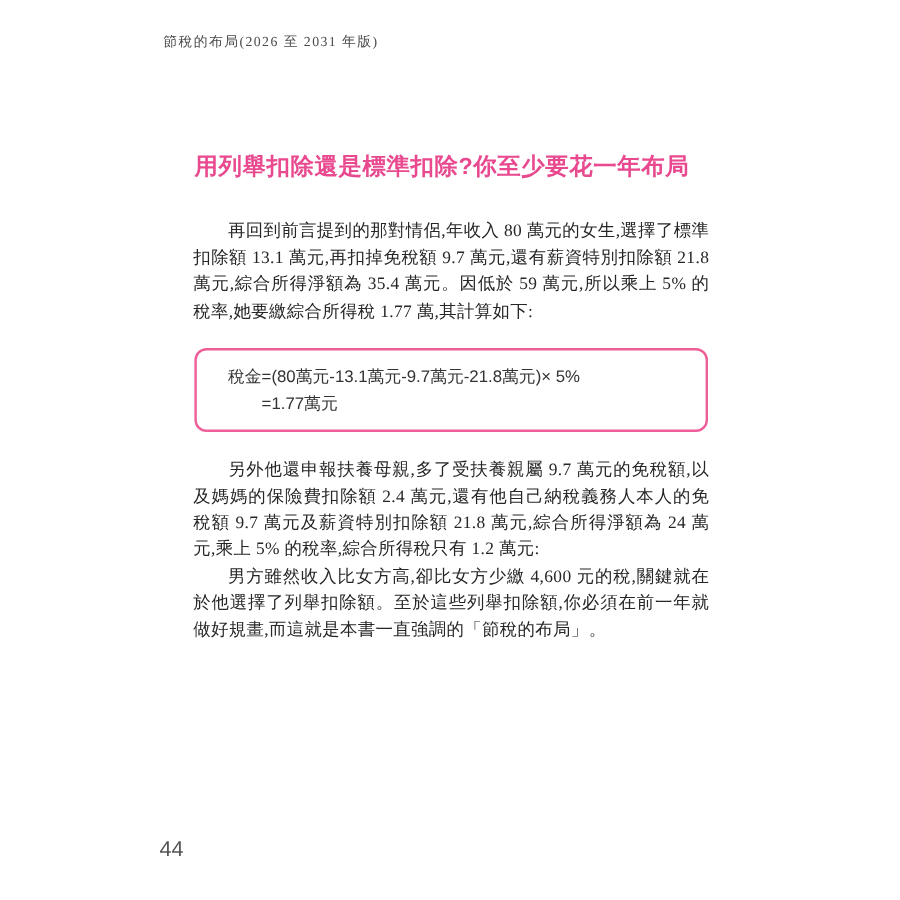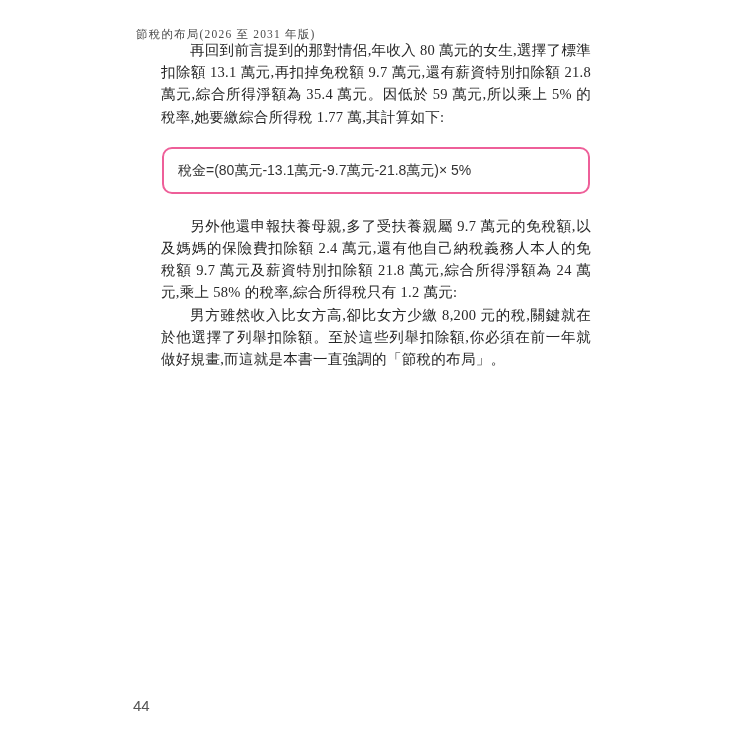--- a/index.html
+++ b/index.html
@@ -42,63 +42,65 @@
   .body-para {
     margin: 0;
     font-size: 14.5px;
     line-height: 22.2px;
     color: #262626;
     text-align: justify;
     text-indent: 2em;
     letter-spacing: 0.3px;
   }
   .para-first {
-    margin-top: 39px;
+    margin-top: 29px;
   }
   .formula-box {
     border: 2px solid var(--box-border);
     border-radius: 10px;
     margin: 19px 1px 21px 1px;
-    padding: 10px 14px;
+    padding: 10px 26px;
     font-family: "Liberation Sans", sans-serif;
     font-size: 14px;
     line-height: 23px;
     color: #333333;
     background: #ffffff;
   }
   .formula-line {
     display: block;
   }
   .formula-cont {
     margin-left: 2em;
   }
   .page-number {
     position: absolute;
     left: 133px;
     top: 697px;
-    font-size: 15px;
+    font-size: 18px;
     color: #555555;
     font-family: "Liberation Sans", sans-serif;
   }
 </style>
 </head>
 <body style="--accent: #e8498f; --box-border: #ee5f99;">
 
 <div class="running-header">節稅的布局(2026 至 2031 年版)</div>
 
 <div class="content">
 
+  <h1 class="section-title">用列舉扣除還是標準扣除?你至少要花一年布局</h1>
 
   <p class="body-para para-first">再回到前言提到的那對情侶,年收入 80 萬元的女生,選擇了標準扣除額 13.1 萬元,再扣掉免稅額 9.7 萬元,還有薪資特別扣除額 21.8 萬元,綜合所得淨額為 35.4 萬元。因低於 59 萬元,所以乘上 5% 的稅率,她要繳綜合所得稅 1.77 萬,其計算如下:</p>
 
   <div class="formula-box">
     <span class="formula-line">稅金=(80萬元-13.1萬元-9.7萬元-21.8萬元)× 5%</span>
+    <span class="formula-line formula-cont">=1.77萬元</span>
   </div>
 
 
-  <p class="body-para">另外他還申報扶養母親,多了受扶養親屬 9.7 萬元的免稅額,以及媽媽的保險費扣除額 2.4 萬元,還有他自己納稅義務人本人的免稅額 9.7 萬元及薪資特別扣除額 21.8 萬元,綜合所得淨額為 24 萬元,乘上 58% 的稅率,綜合所得稅只有 1.2 萬元:</p>
+  <p class="body-para">另外他還申報扶養母親,多了受扶養親屬 9.7 萬元的免稅額,以及媽媽的保險費扣除額 2.4 萬元,還有他自己納稅義務人本人的免稅額 9.7 萬元及薪資特別扣除額 21.8 萬元,綜合所得淨額為 24 萬元,乘上 5% 的稅率,綜合所得稅只有 1.2 萬元:</p>
 
-  <p class="body-para">男方雖然收入比女方高,卻比女方少繳 8,200 元的稅,關鍵就在於他選擇了列舉扣除額。至於這些列舉扣除額,你必須在前一年就做好規畫,而這就是本書一直強調的「節稅的布局」。</p>
+  <p class="body-para">男方雖然收入比女方高,卻比女方少繳 4,600 元的稅,關鍵就在於他選擇了列舉扣除額。至於這些列舉扣除額,你必須在前一年就做好規畫,而這就是本書一直強調的「節稅的布局」。</p>
 
 
 </div>
 
 <div class="page-number">44</div>
 
 </body></html>

